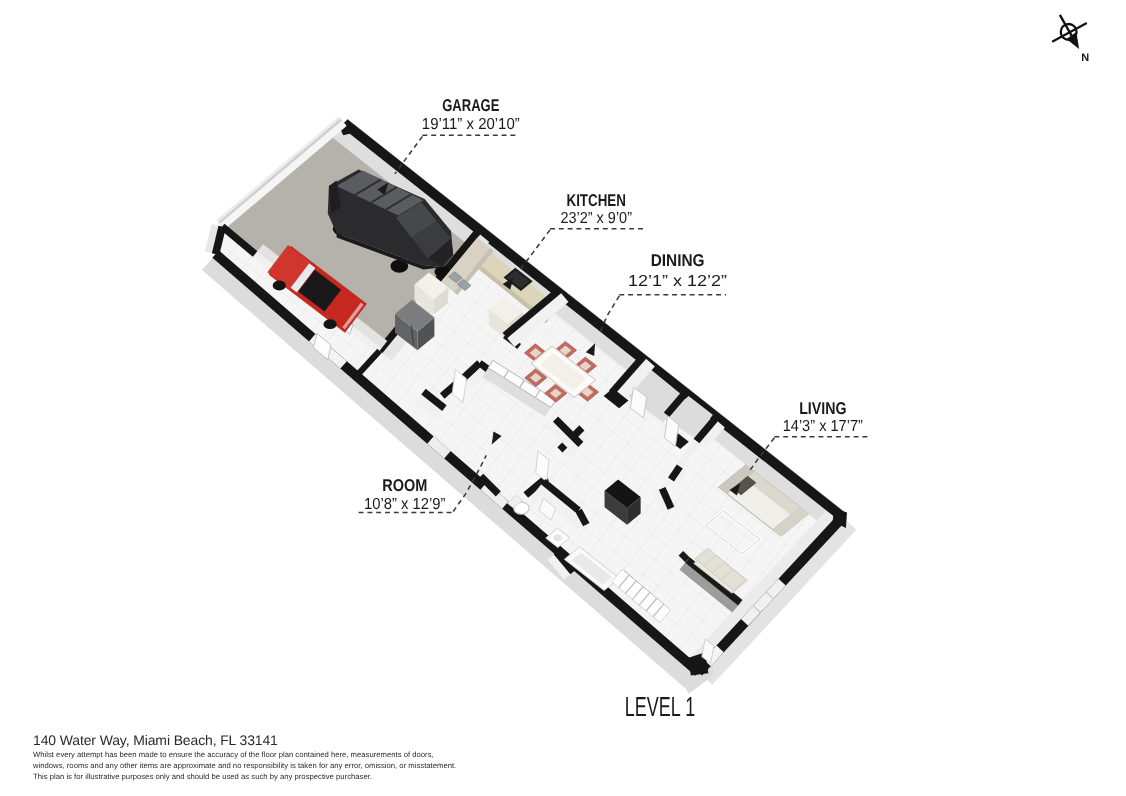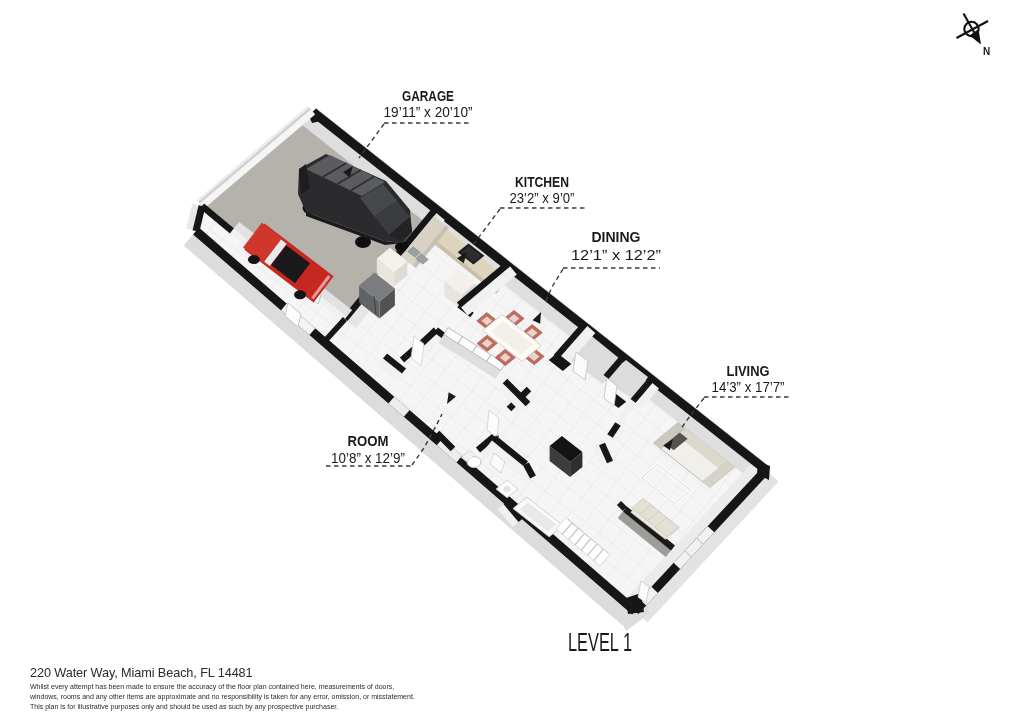--- a/index.html
+++ b/index.html
@@ -311,16 +311,16 @@
 
 <g stroke="#111" stroke-width="2.1" fill="none">
 <circle cx="971.5" cy="29" r="7.2"></circle>
 <line x1="963.5" y1="13.5" x2="976.5" y2="36.5"></line>
 <line x1="956.5" y1="38" x2="988" y2="21"></line>
 </g>
 <polygon points="969.5,35.5 978.5,29 981,44.5" fill="#111"></polygon>
 <text x="983" y="55" class="nlab">N</text>
 </svg>
 
-<div class="addr">220 Water Way, Miami Beach, FL 14481</div>
+<div class="addr">140 Water Way, Miami Beach, FL 33141</div>
 
 <div class="disc">Whilst every attempt has been made to ensure the accuracy of the floor plan contained here, measurements of doors,<br>windows, rooms and any other items are approximate and no responsibility is taken for any error, omission, or misstatement.<br>This plan is for illustrative purposes only and should be used as such by any prospective purchaser.</div>
 </div>
 
 </body></html>

